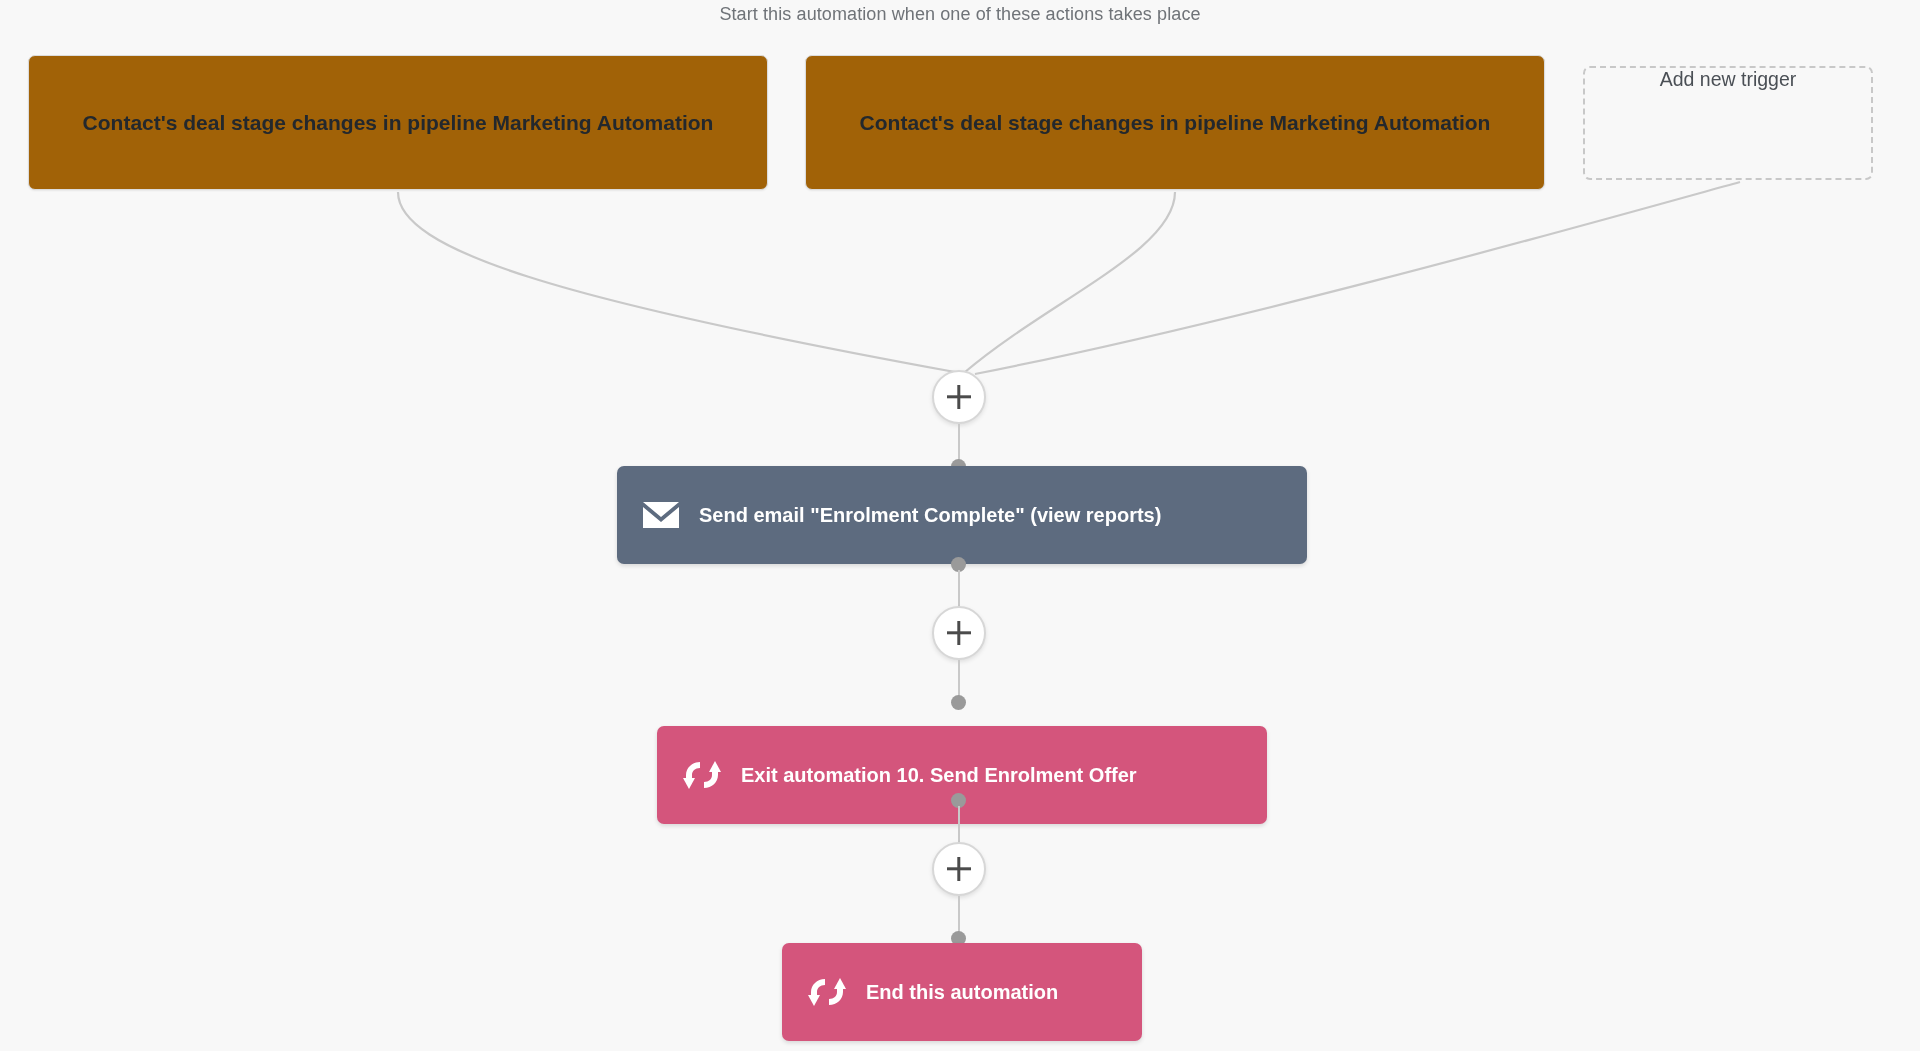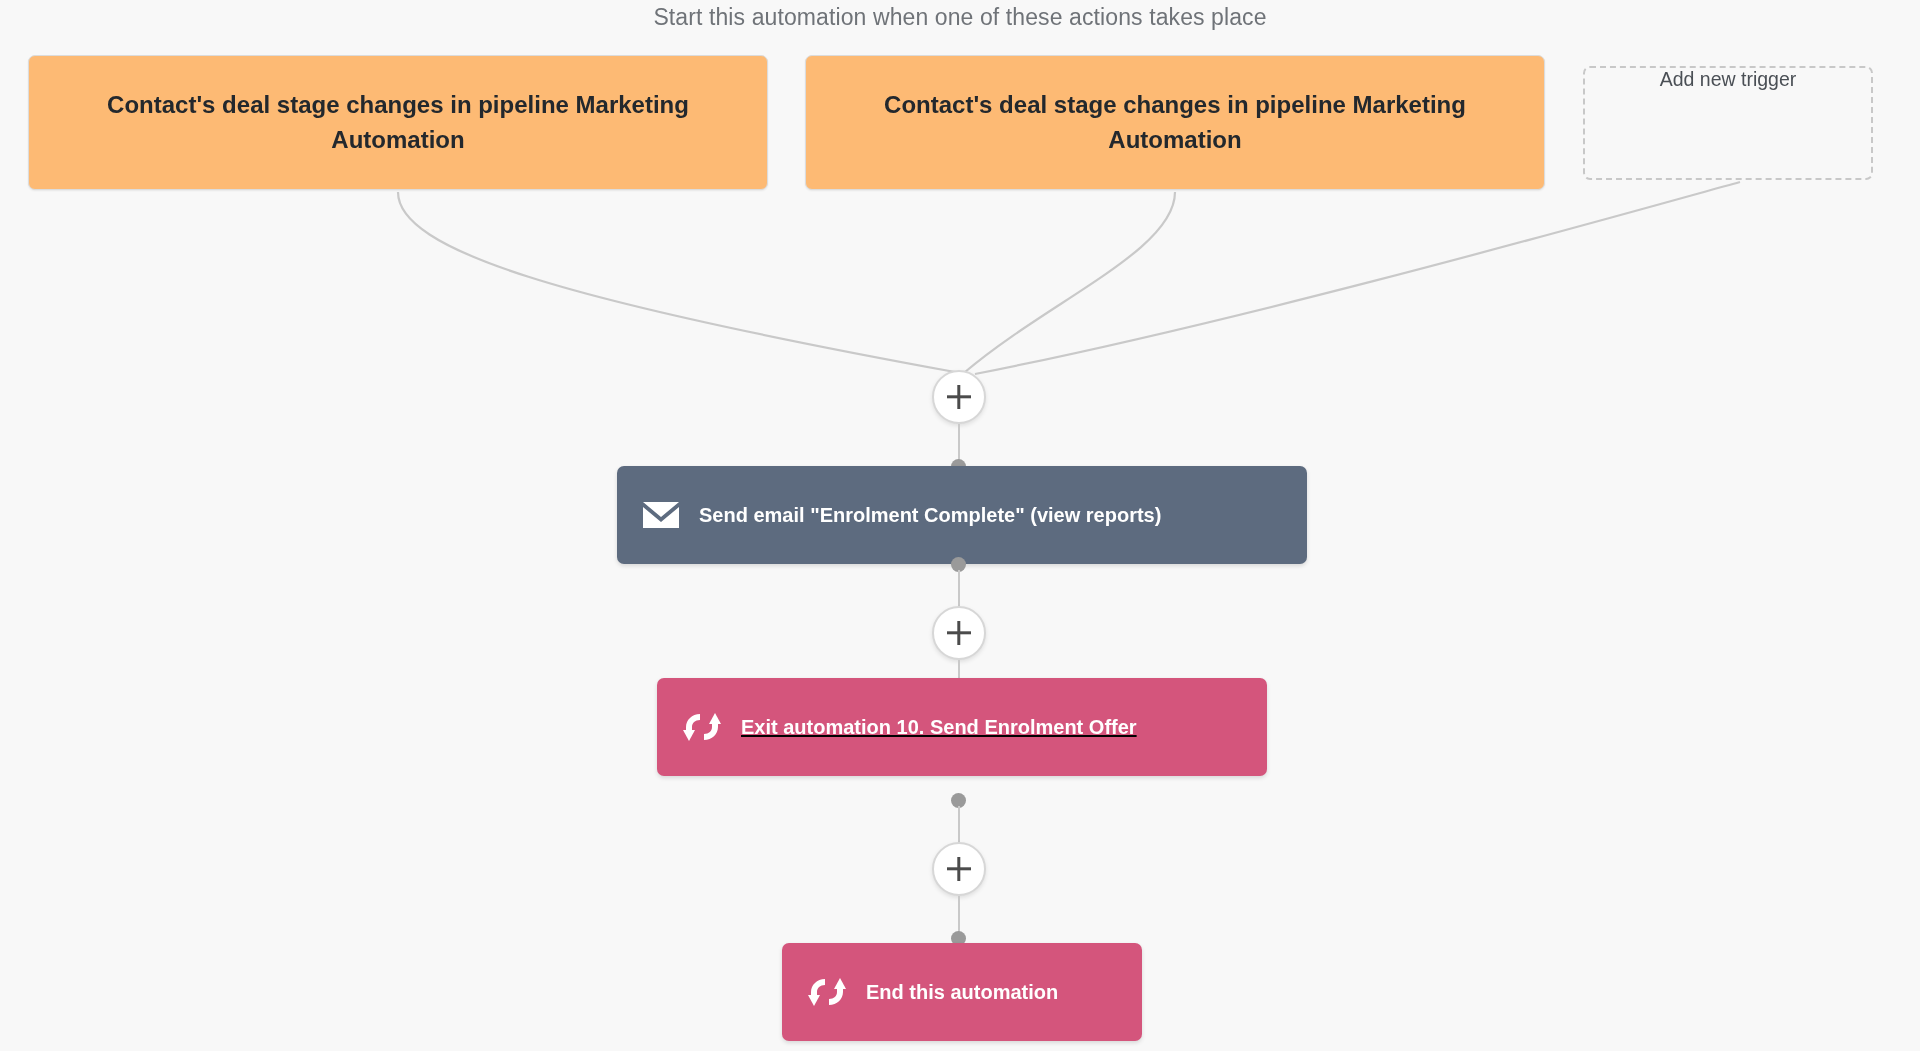--- a/index.html
+++ b/index.html
@@ -19,47 +19,47 @@
     background: #f8f8f8;
   }
 
   
   .header-text {
     position: absolute;
     left: 0;
     top: 4px;
     width: 1920px;
     text-align: center;
-    font-size: 23px;
+    font-size: 18px;
     color: #6f7378;
     font-weight: 400;
     letter-spacing: 0.1px;
   }
 
   
   #wires {
     position: absolute;
     left: 0; top: 0;
     width: 1920px; height: 1051px;
     pointer-events: none;
   }
 
   
   .trigger-card {
     position: absolute;
-    background: #fdba74;
+    background: #a16207;
     border: 1px solid #dcdcdc;
     border-radius: 7px;
     box-shadow: 0 1px 2px rgba(0,0,0,0.07);
     display: flex;
     align-items: center;
     justify-content: center;
     text-align: center;
     padding: 10px 26px;
-    font-size: 24px;
+    font-size: 21px;
     font-weight: bold;
     color: #23282d;
     line-height: 1.42;
     cursor: pointer;
   }
 
   #trigger-1 { left: 28px;  top: 55px; width: 740px; height: 135px; }
   #trigger-2 { left: 805px; top: 55px; width: 740px; height: 135px; }
 
   .add-trigger-card {
@@ -143,24 +143,23 @@
     margin-right: 20px;
     flex: 0 0 auto;
   }
 
   #node-email {
     left: 617px; top: 466px;
     width: 690px; height: 98px;
     background: #5d6b7f;
   }
   #node-exit {
-    left: 657px; top: 678px;
+    left: 657px; top: 726px;
     width: 610px; height: 98px;
     background: #d4557c;
-    text-decoration: underline;
   }
   #node-end {
     left: 782px; top: 943px;
     width: 360px; height: 98px;
     background: #d4557c;
     text-align: center;
   }
 </style>
 </head>
 <body>

